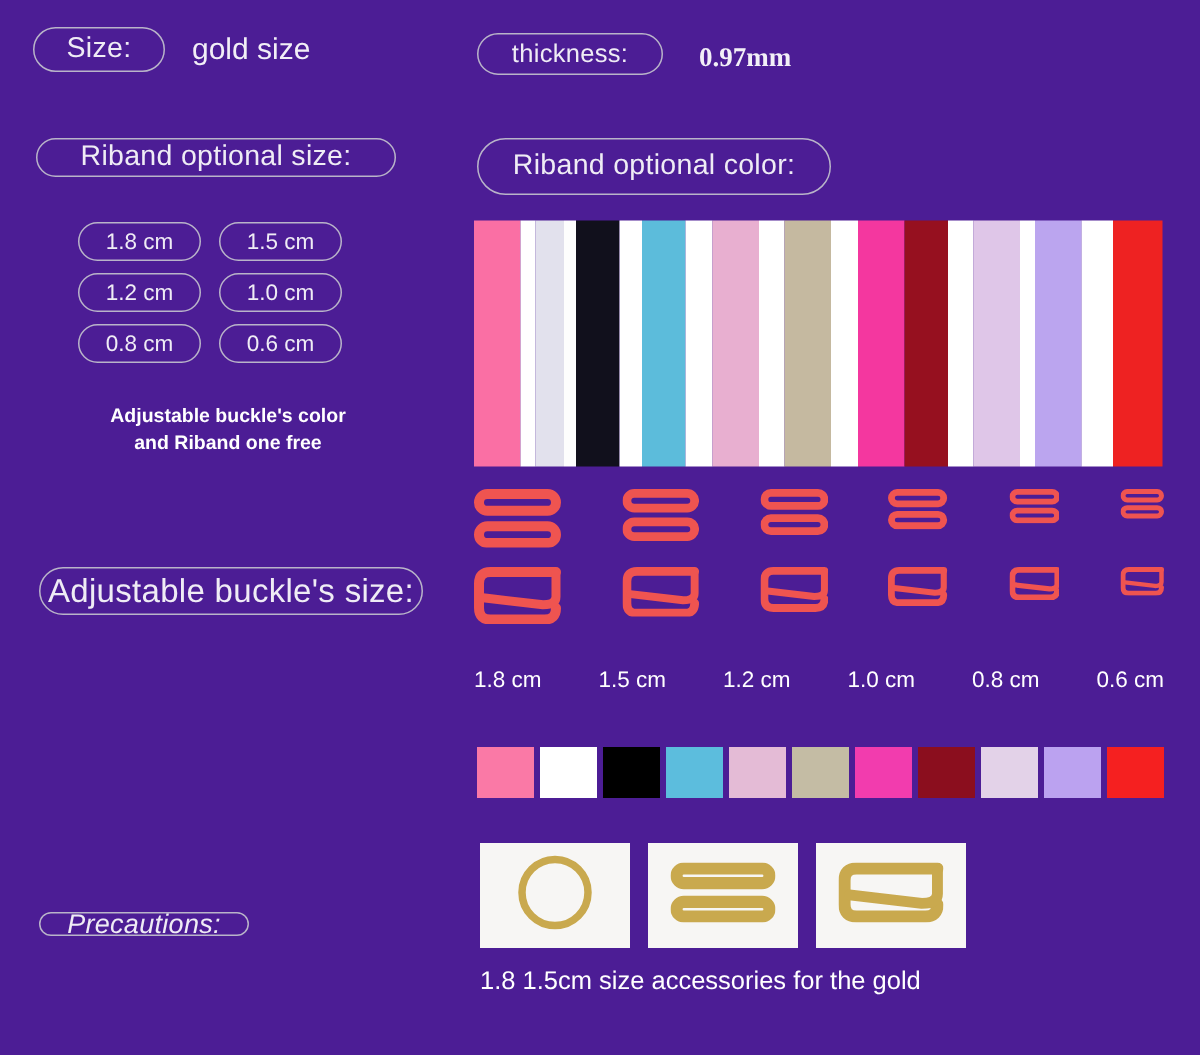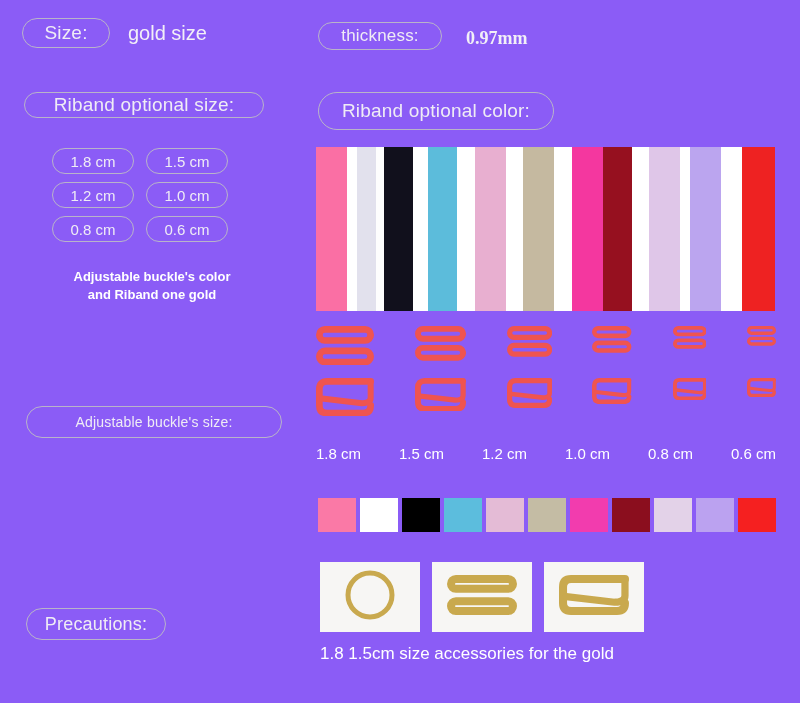--- a/index.html
+++ b/index.html
@@ -4,21 +4,21 @@
 <style>
   html,body{margin:0;padding:0;}
   body{
     background:#ffffff;
     font-family:"Liberation Sans", sans-serif;
   }
   #page{
     position:relative;
     width:800px;
     height:703px;
-    background:#8b5cf6;
+    background:#4c1d95;
     overflow:hidden;
   }
   .pill{
     position:absolute;
     display:flex;
     align-items:center;
     justify-content:center;
     box-sizing:border-box;
     border:1.6px solid #b9b4c9;
     border-radius:999px;
@@ -81,23 +81,23 @@
   }
 
   
   #swatches{
     position:absolute; left:318px; top:498px;
     height:34px; display:flex; gap:4px;
   }
   #swatches .sw{width:38px; height:34px;}
 
   
-  #pill-buckle-size{left:26px;  top:378px; width:256px; height:32px; font-size:14px;margin-top:28px;}
+  #pill-buckle-size{left:26px;  top:378px; width:256px; height:32px; font-size:22px;}
   #pill-buckle-color{left:26px; top:500px; width:262px; height:32px; font-size:18px;}
-  #pill-precautions{left:26px;  top:608px; width:140px; height:32px; font-size:18px;}
+  #pill-precautions{left:26px;  top:608px; width:140px; height:16px; font-size:18px;font-style:italic;}
 
   
   #gold{
     position:absolute; left:320px; top:562px;
     display:flex; gap:12px;
   }
   #gold .card{
     width:100px; height:70px; background:#f7f6f4;
     display:flex; align-items:center; justify-content:center;
   }
@@ -132,21 +132,21 @@
         <div class="opt">1.0 cm</div>
       </div>
       <div class="row">
         <div class="opt">0.8 cm</div>
         <div class="opt">0.6 cm</div>
       </div>
     </div>
 
   <div id="note">
     <div>Adjustable buckle's color</div>
-    <div>and Riband one gold</div>
+    <div>and Riband one free</div>
   </div>
 
   <div id="ribbon">
       <div class="band" style="background: rgb(250, 111, 164); width: 6.75676%;"></div>
       <div class="band" style="background: rgb(255, 255, 255); width: 2.25225%;"></div>
       <div class="band" style="background: rgb(226, 225, 237); width: 4.05405%;"></div>
       <div class="band" style="background: rgb(253, 253, 253); width: 1.8018%;"></div>
       <div class="band" style="background: rgb(17, 16, 28); width: 6.30631%;"></div>
       <div class="band" style="background: rgb(255, 255, 255); width: 3.15315%;"></div>
       <div class="band" style="background: rgb(92, 188, 219); width: 6.30631%;"></div>

